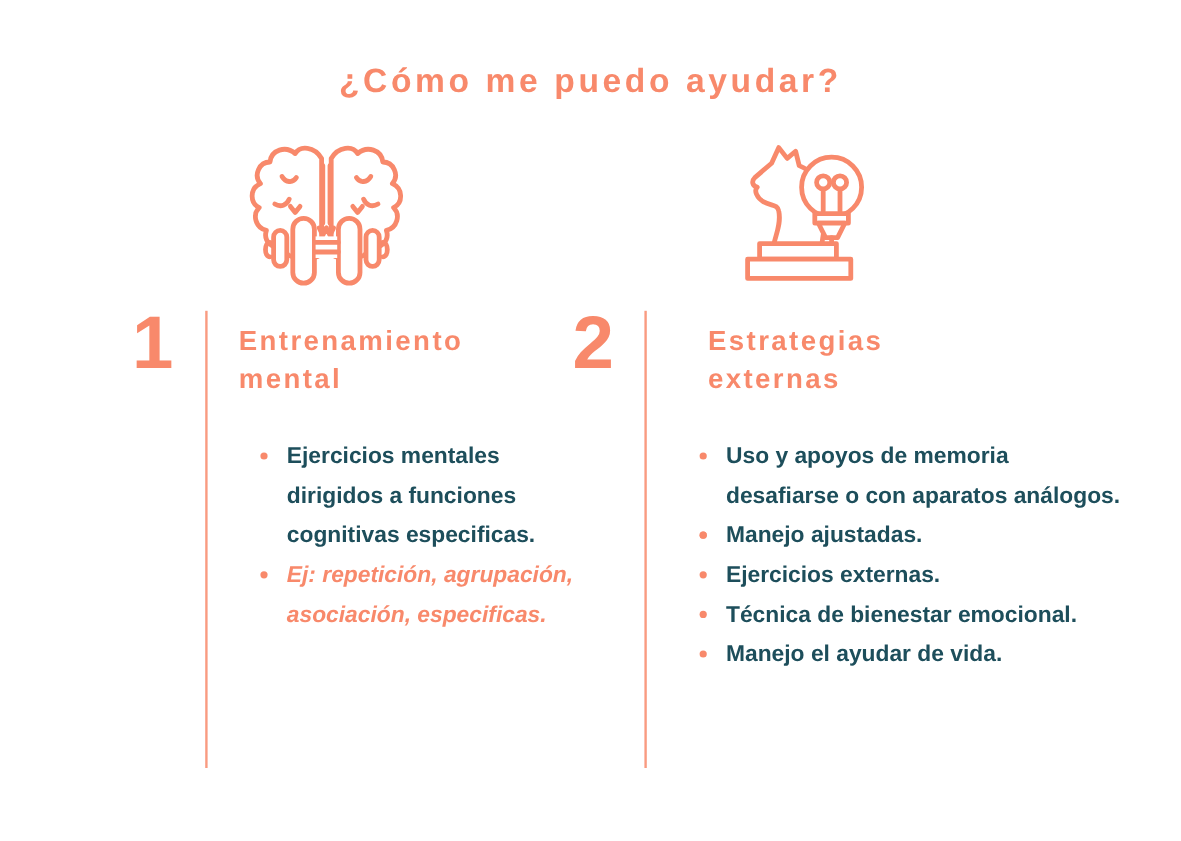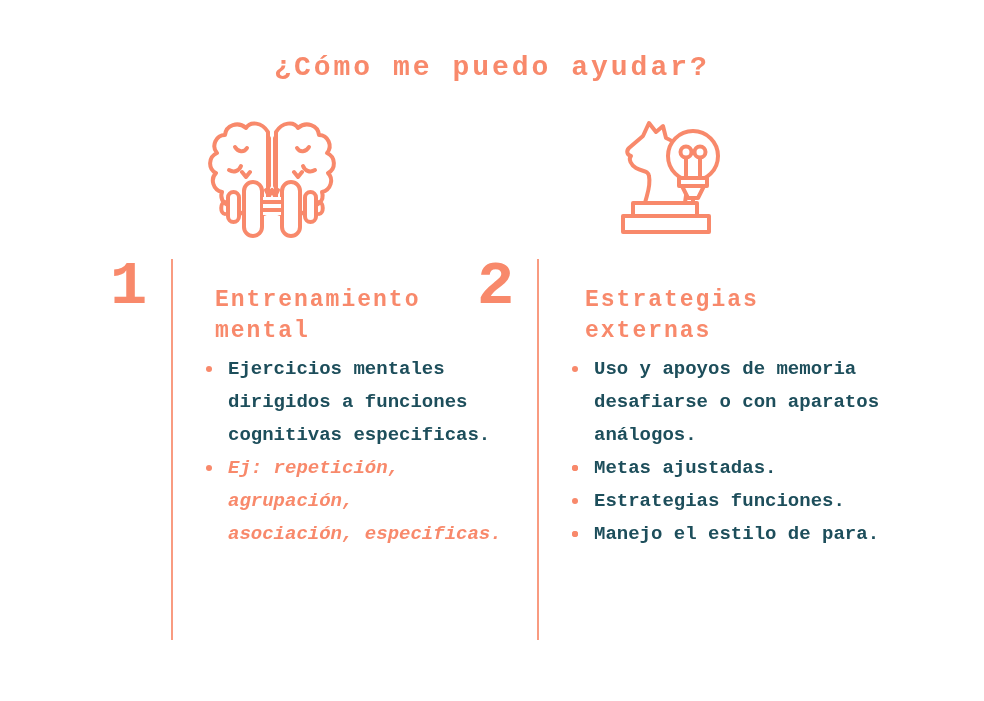--- a/index.html
+++ b/index.html
@@ -1,19 +1,19 @@
 <!DOCTYPE html>
 <html style="--accent: #f8896b; --text: #1d4e5b; --bg: #ffffff;"><head>
 <meta charset="utf-8">
 <style>
   html,body { margin:0; padding:0; background:#fff; }
   :root { --accent:#f8896b; --text:#1d4e5b; --bg:#ffffff; }
   .canvas {
     position:relative; width:984px; height:652px; background:var(--bg);
-    font-family:Liberation Mono, monospace; overflow:hidden;
+    font-family:Liberation Sans, sans-serif; overflow:hidden;
   }
   .title {
     position:absolute; top:52px; left:0; width:100%; margin:0;
     text-align:center; color:var(--accent);
     font-size:28px; font-weight:bold; letter-spacing:3px;
   }
   .icon { position:absolute; }
   .icon.brain  { left:205px; top:114px; width:134px; height:128px; }
   .icon.knight { left:603px; top:114px; width:120px; height:128px; }
   .stroke { fill:none; stroke:var(--accent); stroke-width:4; stroke-linecap:round; stroke-linejoin:round; }
@@ -26,28 +26,28 @@
   }
   .col1 .num { left:110px; }
   .col2 .num { left:477px; }
   .divider {
     position:absolute; top:259px; width:2px; height:381px;
     background:var(--accent); opacity:.85;
   }
   .col1 .divider { left:171px; }
   .col2 .divider { left:537px; }
   .heading {
-    position:absolute; top:269px; margin:16px; color:var(--accent);
+    position:absolute; top:269px; margin:0; color:var(--accent);
     font-size:23px; font-weight:800; letter-spacing:2px;
     line-height:31px; white-space:pre-line;
   }
   .col1 .heading { left:199px; }
-  .col2 .heading { left:569px; }
+  .col2 .heading { left:590px; }
   .blist {
-    position:absolute; top:348px; margin:5px; padding:0; list-style:none;
+    position:absolute; top:348px; margin:16px; padding:0; list-style:none;
   }
   .col1 .blist { left:199px; width:300px; }
   .col2 .blist { left:565px; width:360px; }
   .blist li {
     position:relative; padding-left:24px;
     color:var(--text); font-size:19px; font-weight:700; line-height:33px;
   }
   .blist li .txt { white-space:pre-line; }
   .blist li .dot {
     position:absolute; left:2px; top:13px; width:6px; height:6px;
@@ -123,20 +123,20 @@
 
   <section class="col col2">
     <div class="num">2</div>
     <div class="divider"></div>
     <h2 class="heading">Estrategias
 externas</h2>
     <ul class="blist" id="list-1">
         <li><span class="dot"></span><span class="txt">Uso y apoyos de memoria
 desafiarse o con aparatos análogos.</span></li>
         <li><span class="dot"></span></li>
-        <li><span class="dot"></span><span class="txt">Metas ajustadas.</span></li>
-        <li><span class="dot"></span><span class="txt">Estrategias funciones.</span></li>
-        <li><span class="dot"></span></li>
-        <li><span class="dot"></span><span class="txt">Manejo el estilo de para.</span></li>
+        <li><span class="dot"></span><span class="txt">Manejo ajustadas.</span></li>
+        <li><span class="dot"></span><span class="txt">Ejercicios externas.</span></li>
+        <li><span class="dot"></span><span class="txt">Técnica de bienestar emocional.</span></li>
+        <li><span class="dot"></span><span class="txt">Manejo el ayudar de vida.</span></li>
       </ul>
   </section>
 
 </div>
 
 </body></html>

